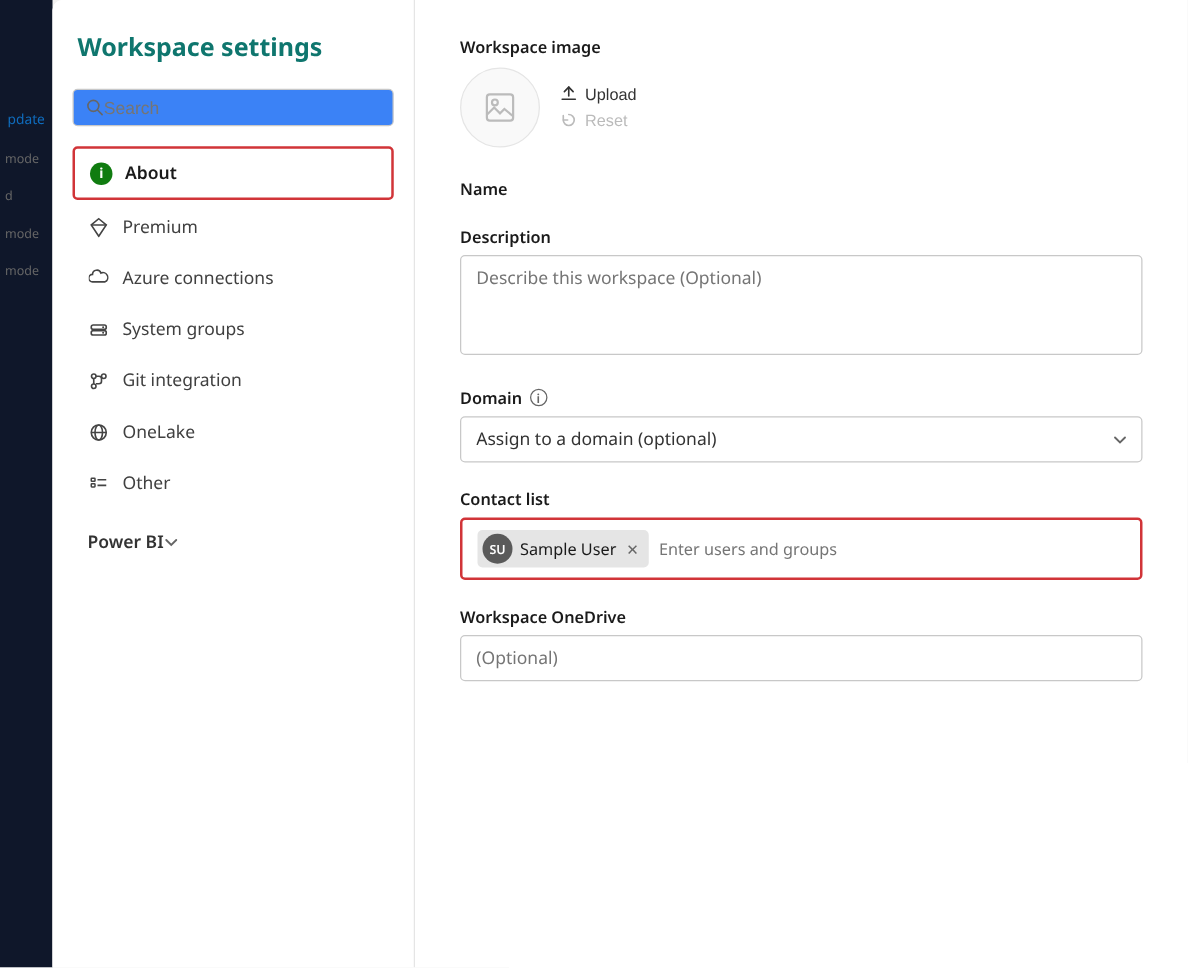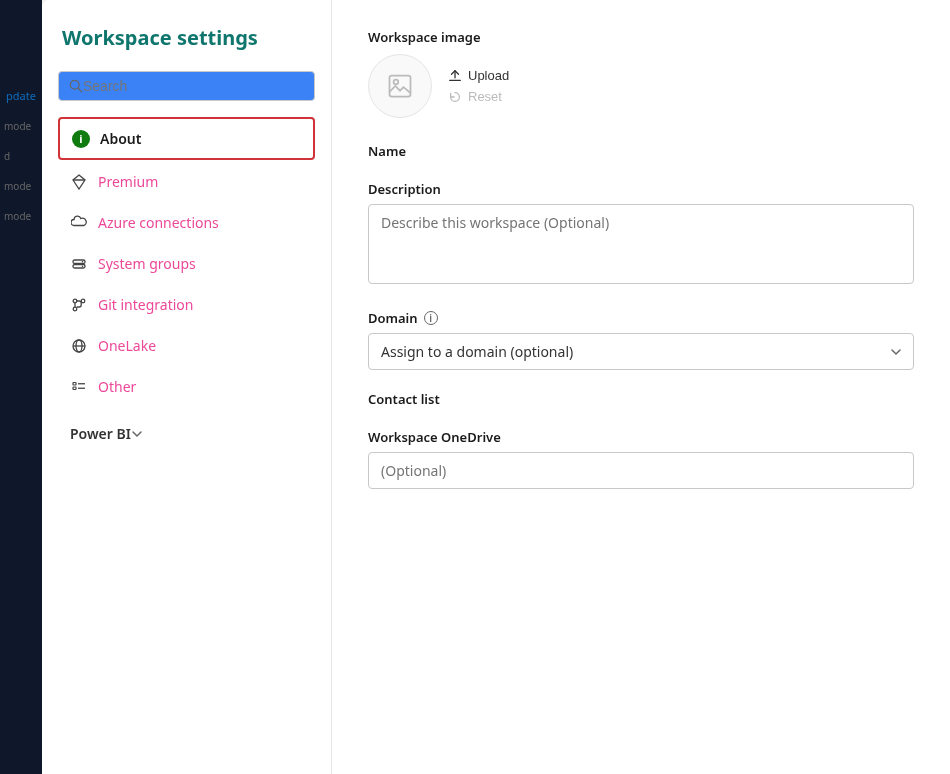--- a/index.html
+++ b/index.html
@@ -72,21 +72,21 @@
     }
 
     .nav-item {
       display: flex;
       align-items: center;
       padding: 10px 12px;
       border-radius: 4px;
       cursor: pointer;
       gap: 10px;
       font-size: 14px;
-      color: #ec4899;
+      color: #404040;
       margin-bottom: 2px;
     }
 
     .nav-item.active {
       background: #fff;
       border: 2px solid #d13438;
       font-weight: 600;
       color: #1a1a1a;
     }
 
@@ -161,21 +161,21 @@
     }
 
     .image-actions {
       display: flex;
       flex-direction: column;
       gap: 6px;
     }
 
     .img-action-btn {
       display: flex;
-      align-items: flex-end;
+      align-items: flex-start;
       gap: 6px;
       font-size: 13px;
       color: #333;
       cursor: pointer;
       background: none;
       border: none;
       padding: 0;
     }
 
     .img-action-btn.disabled {
@@ -482,20 +482,28 @@
           <option>Assign to a domain (optional)</option>
         </select>
         <svg class="select-chevron" width="12" height="12" viewBox="0 0 12 12">
           <polyline points="2,4 6,8 10,4" stroke="#666" stroke-width="1.5" fill="none" stroke-linecap="round"></polyline>
         </svg>
       </div>
     </div>
 
     <div class="form-group">
       <div class="form-label">Contact list</div>
+      <div class="contact-list-box">
+        <div class="contact-chip">
+          <div class="contact-avatar">SU</div>
+          <span class="contact-name">Sample User</span>
+          <span class="contact-remove">✕</span>
+        </div>
+        <input type="text" class="contact-input" placeholder="Enter users and groups" style="">
+      </div>
     </div>
 
     <div class="form-group">
       <div class="form-label">Workspace OneDrive</div>
       <input type="text" class="form-input" placeholder="(Optional)" style="">
     </div>
 
   </div>
 </div>
 

